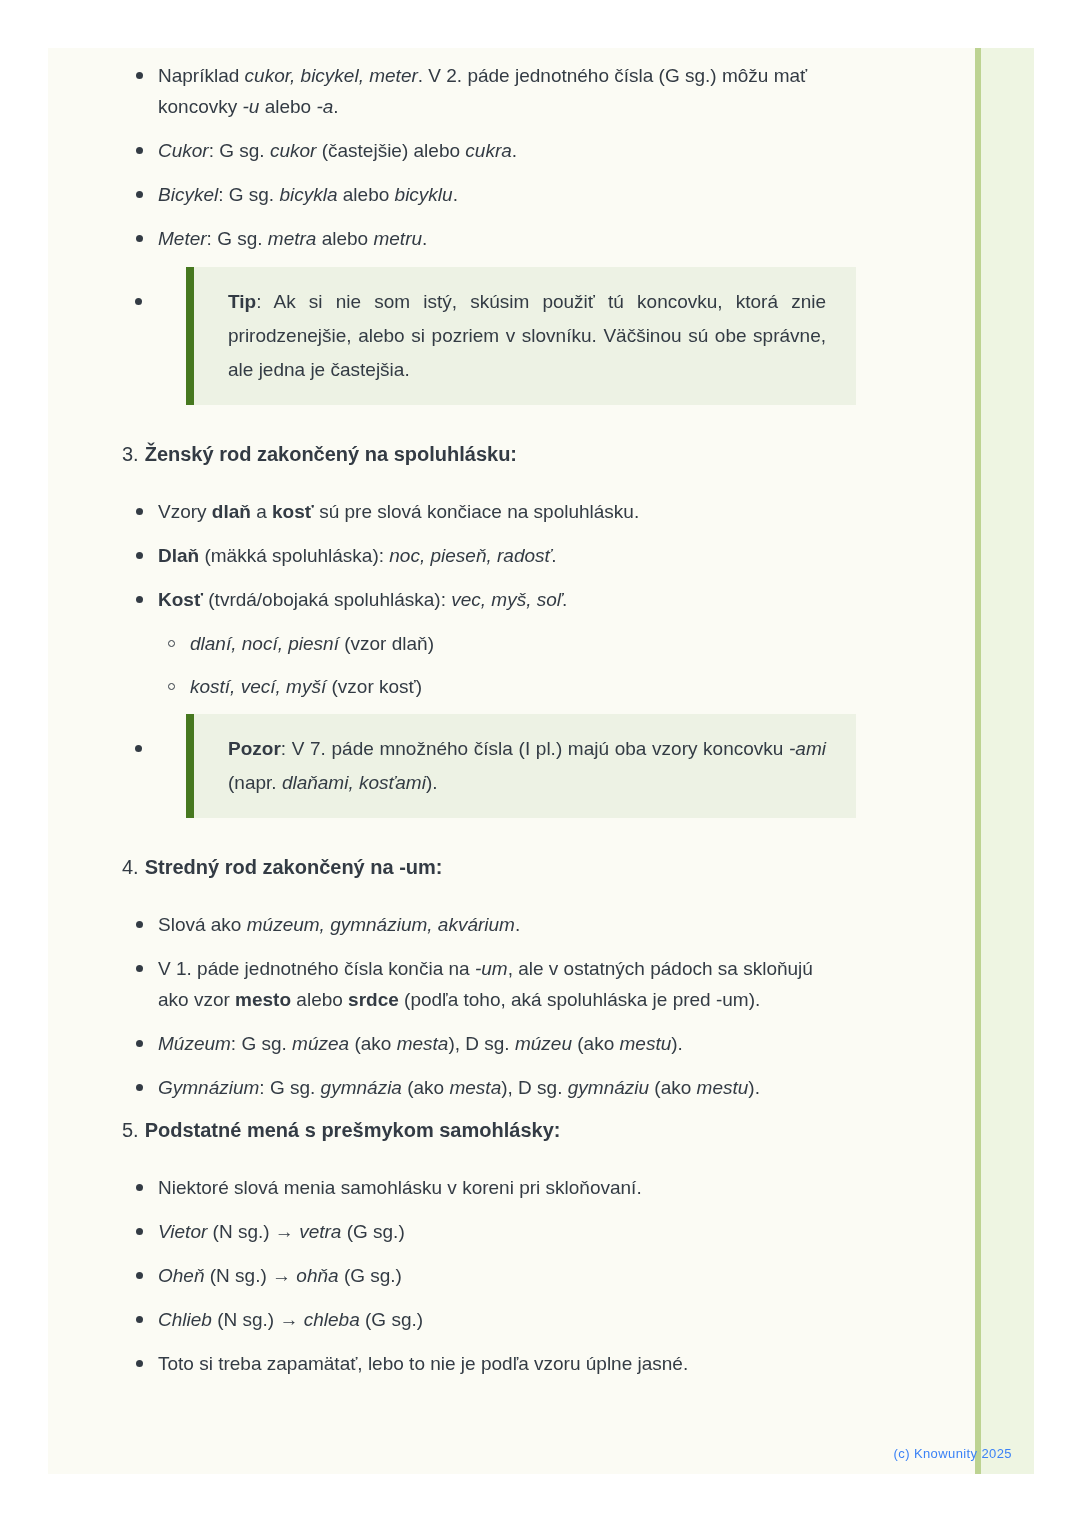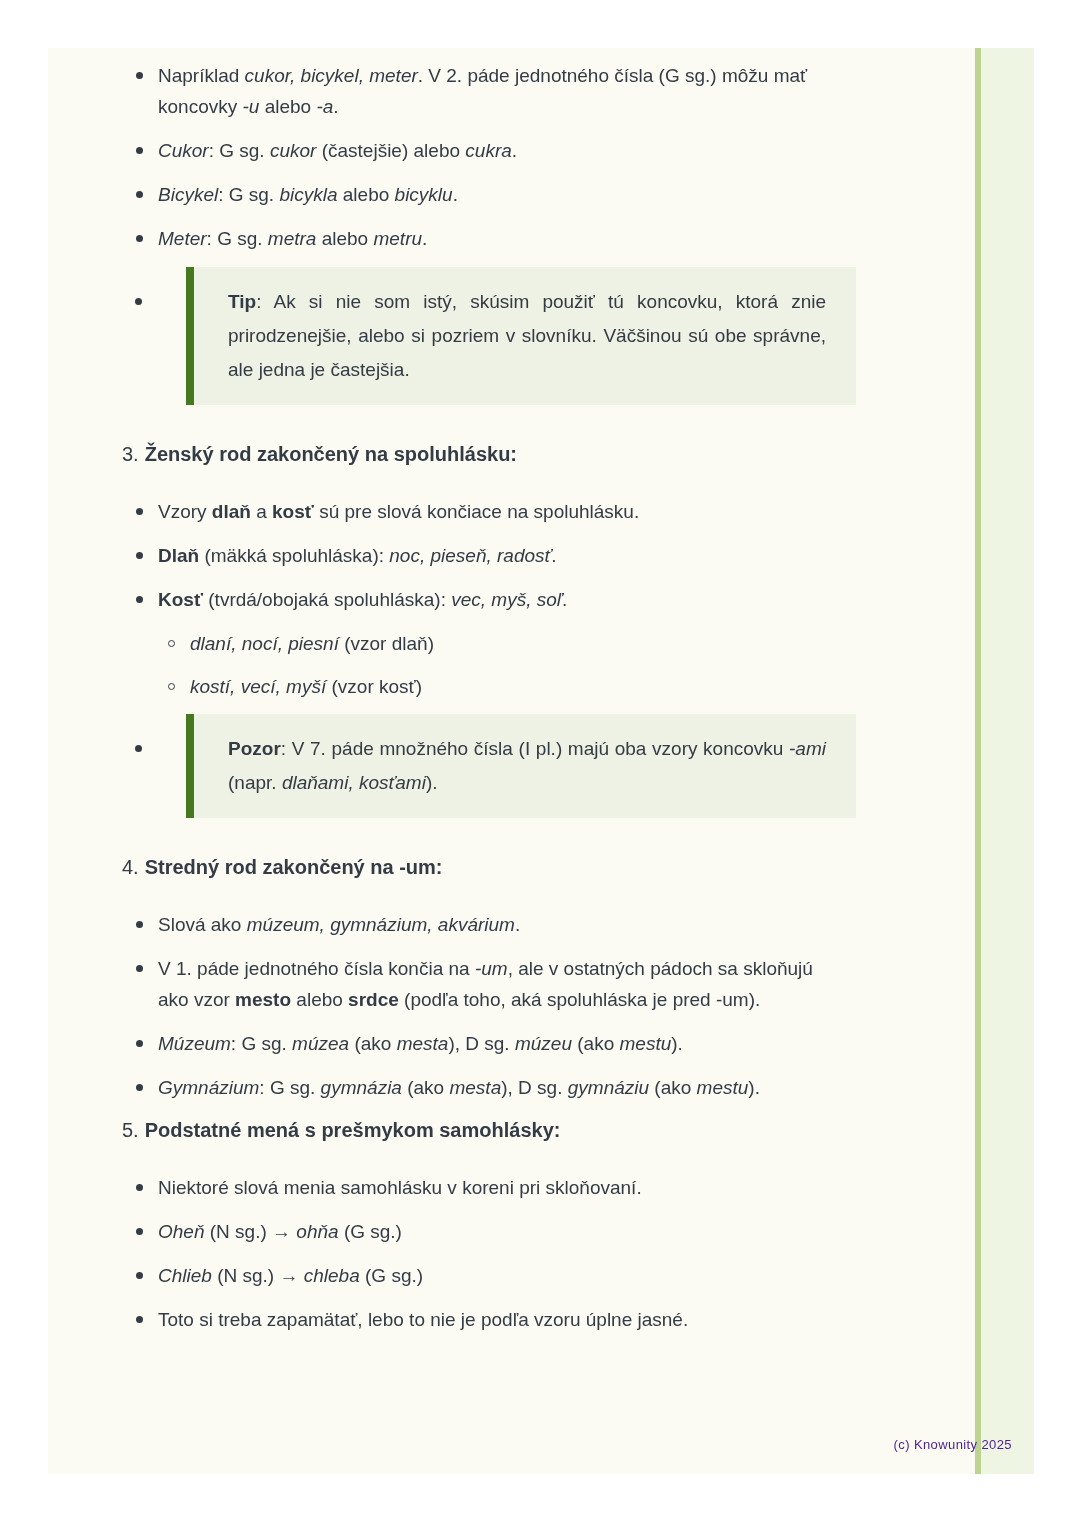--- a/index.html
+++ b/index.html
@@ -104,24 +104,24 @@
     line-height: 27px;
     margin-left: 22px;
   }
   .heading .num { font-weight: normal; margin-right: 6px; }
   .tipwrap + .heading { margin-top: 36px; }
   .li + .heading { margin-top: 14px; }
 
   .watermark {
     position: absolute;
     right: 22px;
-    bottom: 22px;
+    bottom: 13px;
     font-size: 13px;
     letter-spacing: 0.4px;
-    color: #4c1d95;
+    color: #3b82f6;
     z-index: 2;
   }
 </style>
 </head>
 <body>
 
 <div class="canvas">
   <div class="page">
     <div class="stripe"></div>
     <div class="content">
@@ -141,19 +141,20 @@
         <div class="tipwrap">
           <div class="tipbox"><span class="b">Pozor</span><span class="">: V 7. páde množného čísla (I pl.) majú oba vzory koncovku </span><span class="i">-ami</span><span class=""> (napr. </span><span class="i">dlaňami, kosťami</span><span class="">).</span></div>
         </div>
         <div class="heading"><span class="num">4.</span><span class="b">Stredný rod zakončený na -um:</span></div>
         <div class="li"><span class="">Slová ako </span><span class="i">múzeum, gymnázium, akvárium</span><span class="">.</span></div>
         <div class="li"><span class="">V 1. páde jednotného čísla končia na </span><span class="i">-um</span><span class="">, ale v ostatných pádoch sa skloňujú ako vzor </span><span class="b">mesto</span><span class=""> alebo </span><span class="b">srdce</span><span class=""> (podľa toho, aká spoluhláska je pred -um).</span></div>
         <div class="li"><span class="i">Múzeum</span><span class="">: G sg. </span><span class="i">múzea</span><span class=""> (ako </span><span class="i">mesta</span><span class="">), D sg. </span><span class="i">múzeu</span><span class=""> (ako </span><span class="i">mestu</span><span class="">).</span></div>
         <div class="li"><span class="i">Gymnázium</span><span class="">: G sg. </span><span class="i">gymnázia</span><span class=""> (ako </span><span class="i">mesta</span><span class="">), D sg. </span><span class="i">gymnáziu</span><span class=""> (ako </span><span class="i">mestu</span><span class="">).</span></div>
         <div class="heading"><span class="num">5.</span><span class="b">Podstatné mená s prešmykom samohlásky:</span></div>
         <div class="li"><span class="">Niektoré slová menia samohlásku v koreni pri skloňovaní.</span></div>
+        <div class="li"><span class="i">Vietor</span><span class=""> (N sg.) → </span><span class="i">vetra</span><span class=""> (G sg.)</span></div>
         <div class="li"><span class="i">Oheň</span><span class=""> (N sg.) → </span><span class="i">ohňa</span><span class=""> (G sg.)</span></div>
         <div class="li"><span class="i">Chlieb</span><span class=""> (N sg.) → </span><span class="i">chleba</span><span class=""> (G sg.)</span></div>
         <div class="li"><span class="">Toto si treba zapamätať, lebo to nie je podľa vzoru úplne jasné.</span></div>
       </div>
     <div class="watermark">(c) Knowunity 2025</div>
   </div>
 </div>
 
 </body></html>

